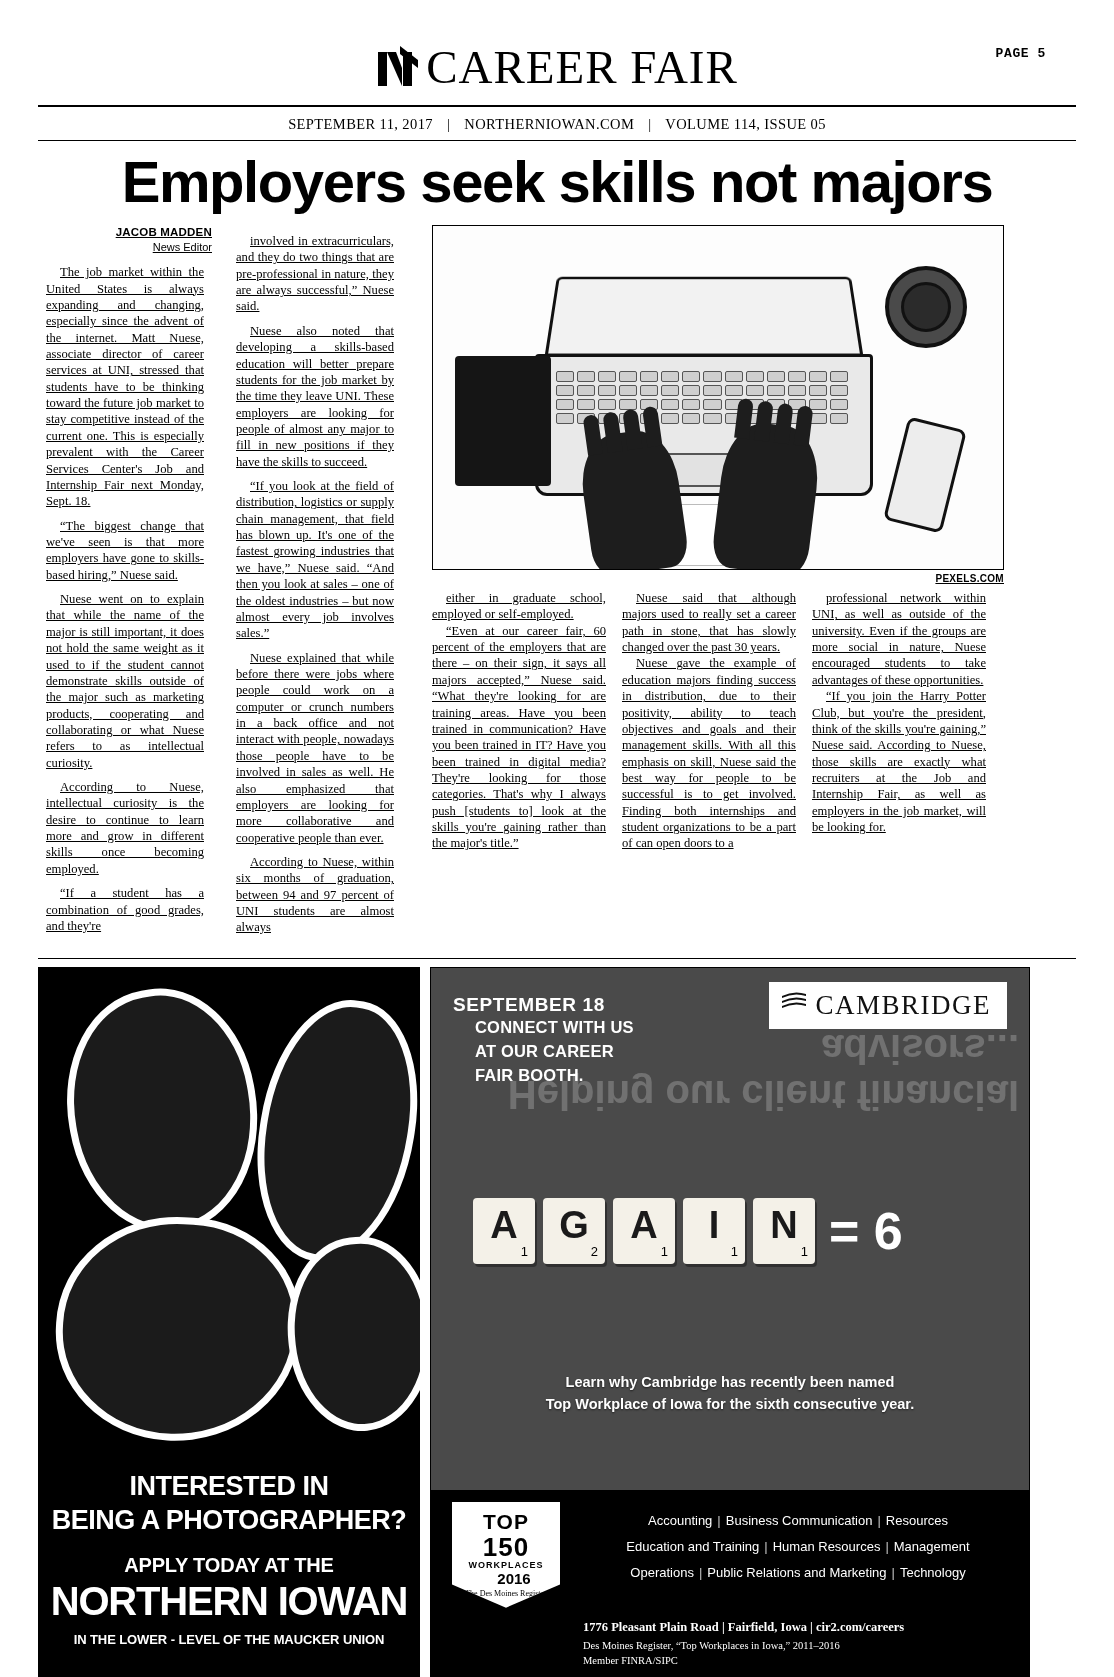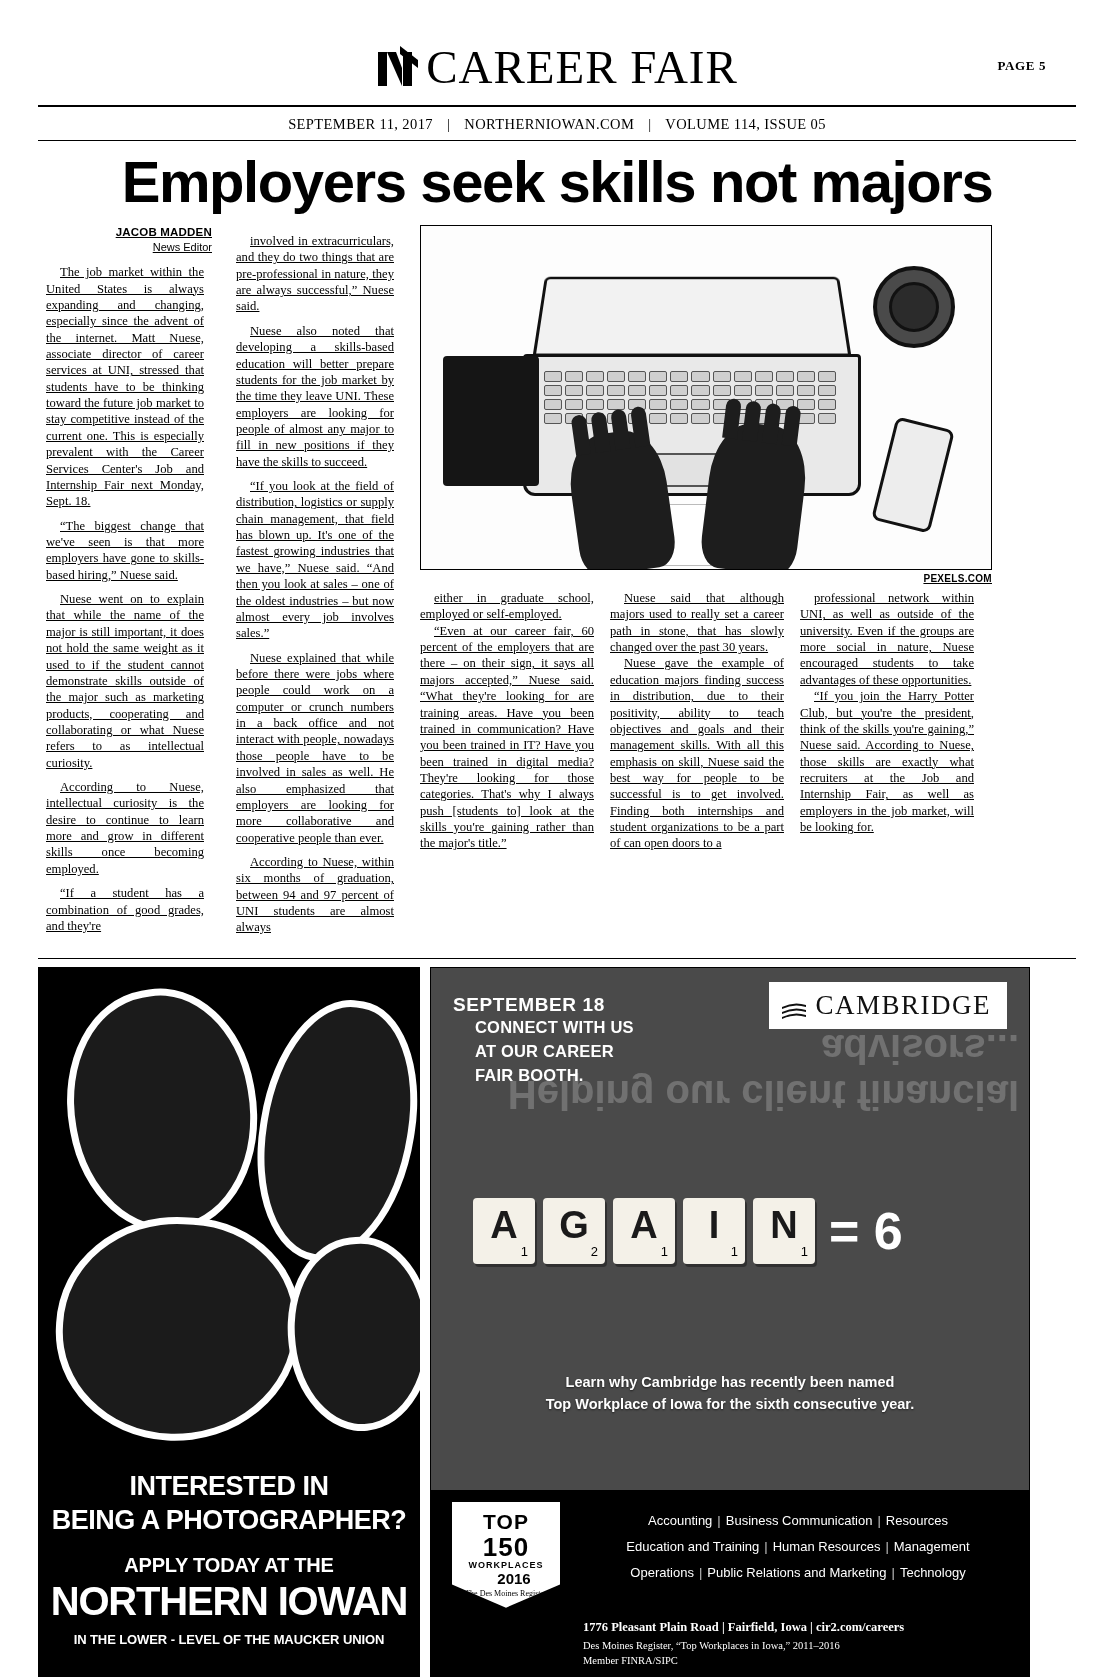--- a/index.html
+++ b/index.html
@@ -25,22 +25,22 @@
 
   
   .masthead {
     position: relative;
     padding-top: 44px;
     text-align: center;
   }
   .page-number {
     position: absolute;
     right: 30px;
-    top: 58px;
-    font-family: Liberation Serif, serif;
+    top: 46px;
+    font-family: Liberation Mono, monospace;
     font-size: 13px;
     font-weight: bold;
     letter-spacing: 0.6px;
   }
   .section-title-row {
     display: flex;
     align-items: center;
     justify-content: center;
     gap: 8px;
   }
@@ -125,21 +125,21 @@
   }
   .col p {
     margin: 8px;
     text-indent: 14px;
   }
   .col p.first { text-indent: 14px; }
 
   
   .photo-block {
     width: 572px;
-    margin-left: 2px;
+    margin-left: 14px;
   }
   .photo {
     position: relative;
     width: 572px;
     height: 345px;
     border: 1px solid #000;
     box-sizing: border-box;
     background: #fff;
     overflow: hidden;
   }
@@ -365,21 +365,21 @@
   }
   .cam-date {
     font-family: "Liberation Sans", sans-serif;
     font-weight: bold;
     font-size: 19px;
     color: #fff;
     letter-spacing: 0.6px;
   }
   .cam-brand {
     display: flex;
-    align-items: flex-end;
+    align-items: flex-start;
     gap: 8px;
     background: #fff;
     padding: 8px 16px 8px 12px;
   }
   .cam-brand .word {
     font-family: "Liberation Serif", serif;
     font-size: 27px;
     letter-spacing: 1.5px;
     color: #111;
   }

